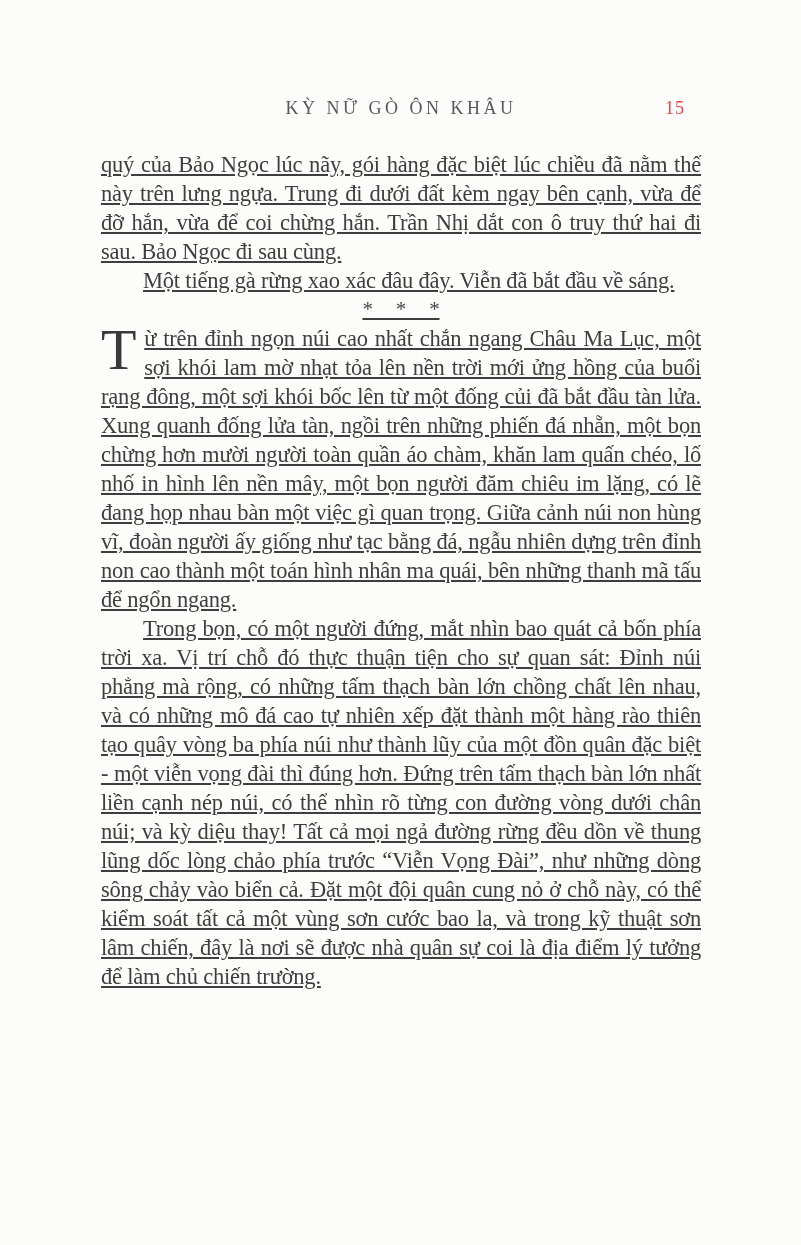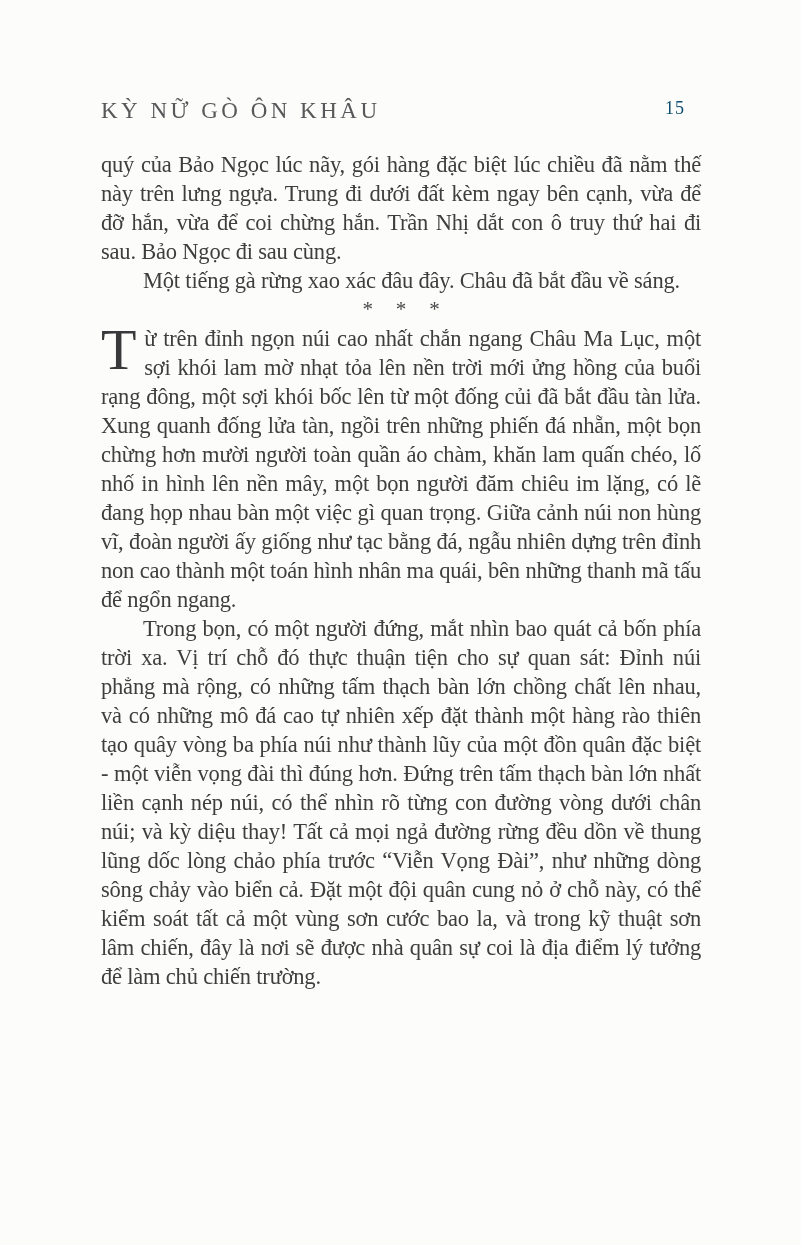--- a/index.html
+++ b/index.html
@@ -17,39 +17,40 @@
     padding: 98px 100px 0 101px;
     font-family: "Liberation Serif", "DejaVu Serif", serif;
     color: #3e3e3e;
     overflow: hidden;
   }
   .running-head {
     position: relative;
     height: 24px;
   }
   .running-title {
-    text-align: left;
-    font-size: 23px;
+    text-align: center;
+    font-size: 18px;
     letter-spacing: 3.5px;
     color: #58585a;
   }
   .page-num {
     position: absolute;
     right: 16px;
     top: 0;
     font-size: 18px;
     letter-spacing: 1px;
-    color: #0c4a6e;
+    color: #ef4444;
   }
   .body-text {
     margin-top: 28px;
     font-size: 22.5px;
     line-height: 29px;
     text-align: justify;
     letter-spacing: -0.2px;
+    text-decoration: underline;
   }
   .body-text p {
     margin: 0;
   }
   p.indent {
     text-indent: 42px;
   }
   .separator {
     text-align: center;
     margin: 34px 0 26px 0;
@@ -73,21 +74,21 @@
 
   <div class="running-head">
     <div class="running-title">KỲ NỮ GÒ ÔN KHÂU</div>
     <div class="page-num">15</div>
   </div>
 
   <div class="body-text">
 
     <p>quý của Bảo Ngọc lúc nãy, gói hàng đặc biệt lúc chiều đã nằm thế này trên lưng ngựa. Trung đi dưới đất kèm ngay bên cạnh, vừa để đỡ hắn, vừa để coi chừng hắn. Trần Nhị dắt con ô truy thứ hai đi sau. Bảo Ngọc đi sau cùng.</p>
 
-    <p class="indent">Một tiếng gà rừng xao xác đâu đây. Châu đã bắt đầu về sáng.</p>
+    <p class="indent">Một tiếng gà rừng xao xác đâu đây. Viễn đã bắt đầu về sáng.</p>
 
     <p class="separator">* * *</p>
 
     <p><span class="dropcap">T</span><span>ừ trên đỉnh ngọn núi cao nhất chắn ngang Châu Ma Lục, một sợi khói lam mờ nhạt tỏa lên nền trời mới ửng hồng của buổi rạng đông, một sợi khói bốc lên từ một đống củi đã bắt đầu tàn lửa. Xung quanh đống lửa tàn, ngồi trên những phiến đá nhẵn, một bọn chừng hơn mười người toàn quần áo chàm, khăn lam quấn chéo, lố nhố in hình lên nền mây, một bọn người đăm chiêu im lặng, có lẽ đang họp nhau bàn một việc gì quan trọng. Giữa cảnh núi non hùng vĩ, đoàn người ấy giống như tạc bằng đá, ngẫu nhiên dựng trên đỉnh non cao thành một toán hình nhân ma quái, bên những thanh mã tấu để ngổn ngang.</span></p>
 
     <p class="indent">Trong bọn, có một người đứng, mắt nhìn bao quát cả bốn phía trời xa. Vị trí chỗ đó thực thuận tiện cho sự quan sát: Đỉnh núi phẳng mà rộng, có những tấm thạch bàn lớn chồng chất lên nhau, và có những mô đá cao tự nhiên xếp đặt thành một hàng rào thiên tạo quây vòng ba phía núi như thành lũy của một đồn quân đặc biệt - một viễn vọng đài thì đúng hơn. Đứng trên tấm thạch bàn lớn nhất liền cạnh nép núi, có thể nhìn rõ từng con đường vòng dưới chân núi; và kỳ diệu thay! Tất cả mọi ngả đường rừng đều dồn về thung lũng dốc lòng chảo phía trước “Viễn Vọng Đài”, như những dòng sông chảy vào biển cả. Đặt một đội quân cung nỏ ở chỗ này, có thể kiểm soát tất cả một vùng sơn cước bao la, và trong kỹ thuật sơn lâm chiến, đây là nơi sẽ được nhà quân sự coi là địa điểm lý tưởng để làm chủ chiến trường.</p>
 
 
   </div>
 </div>

